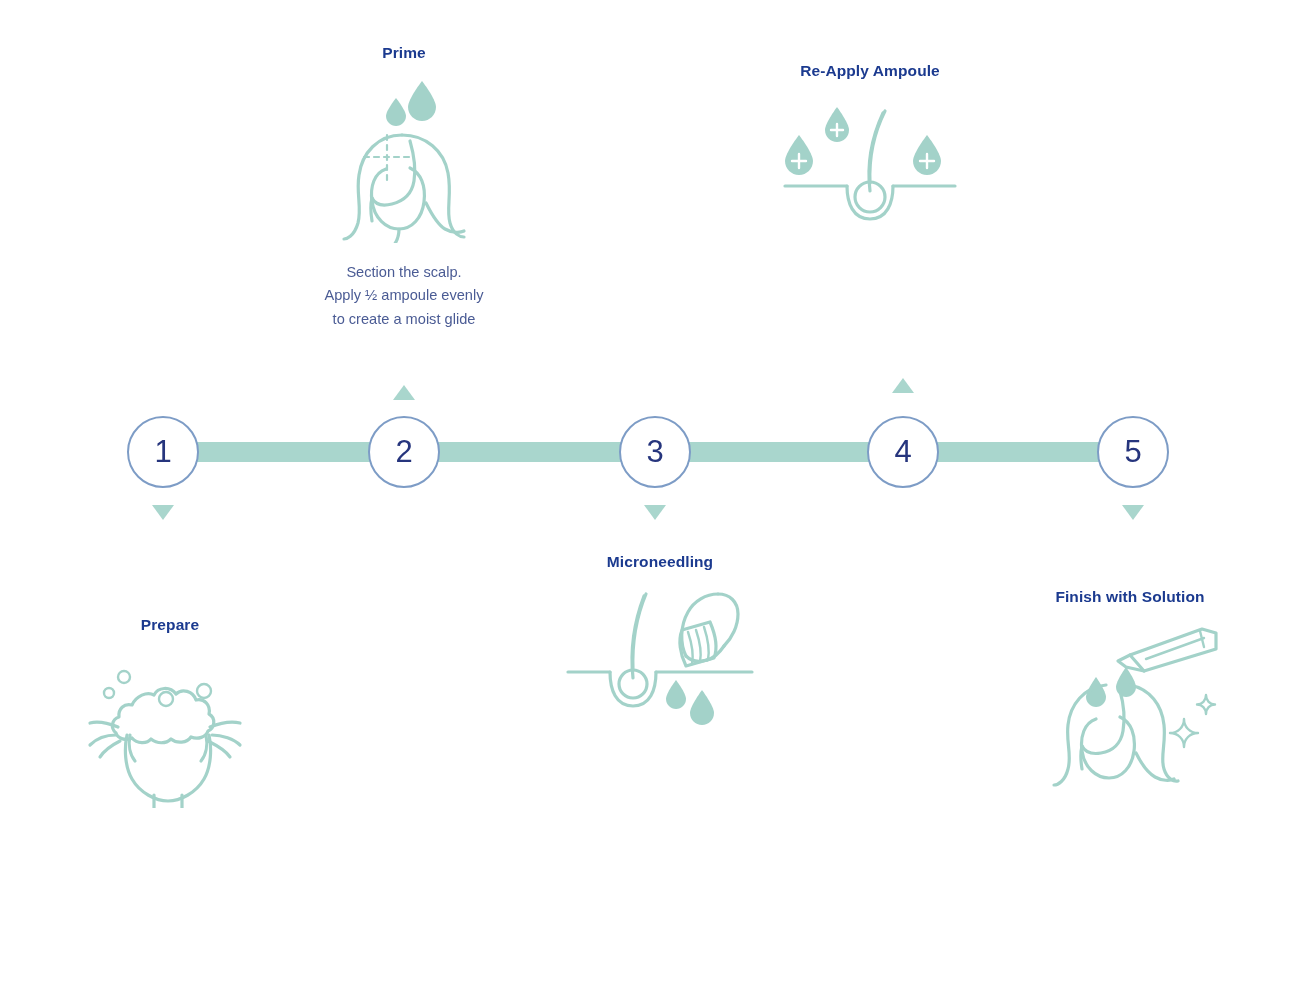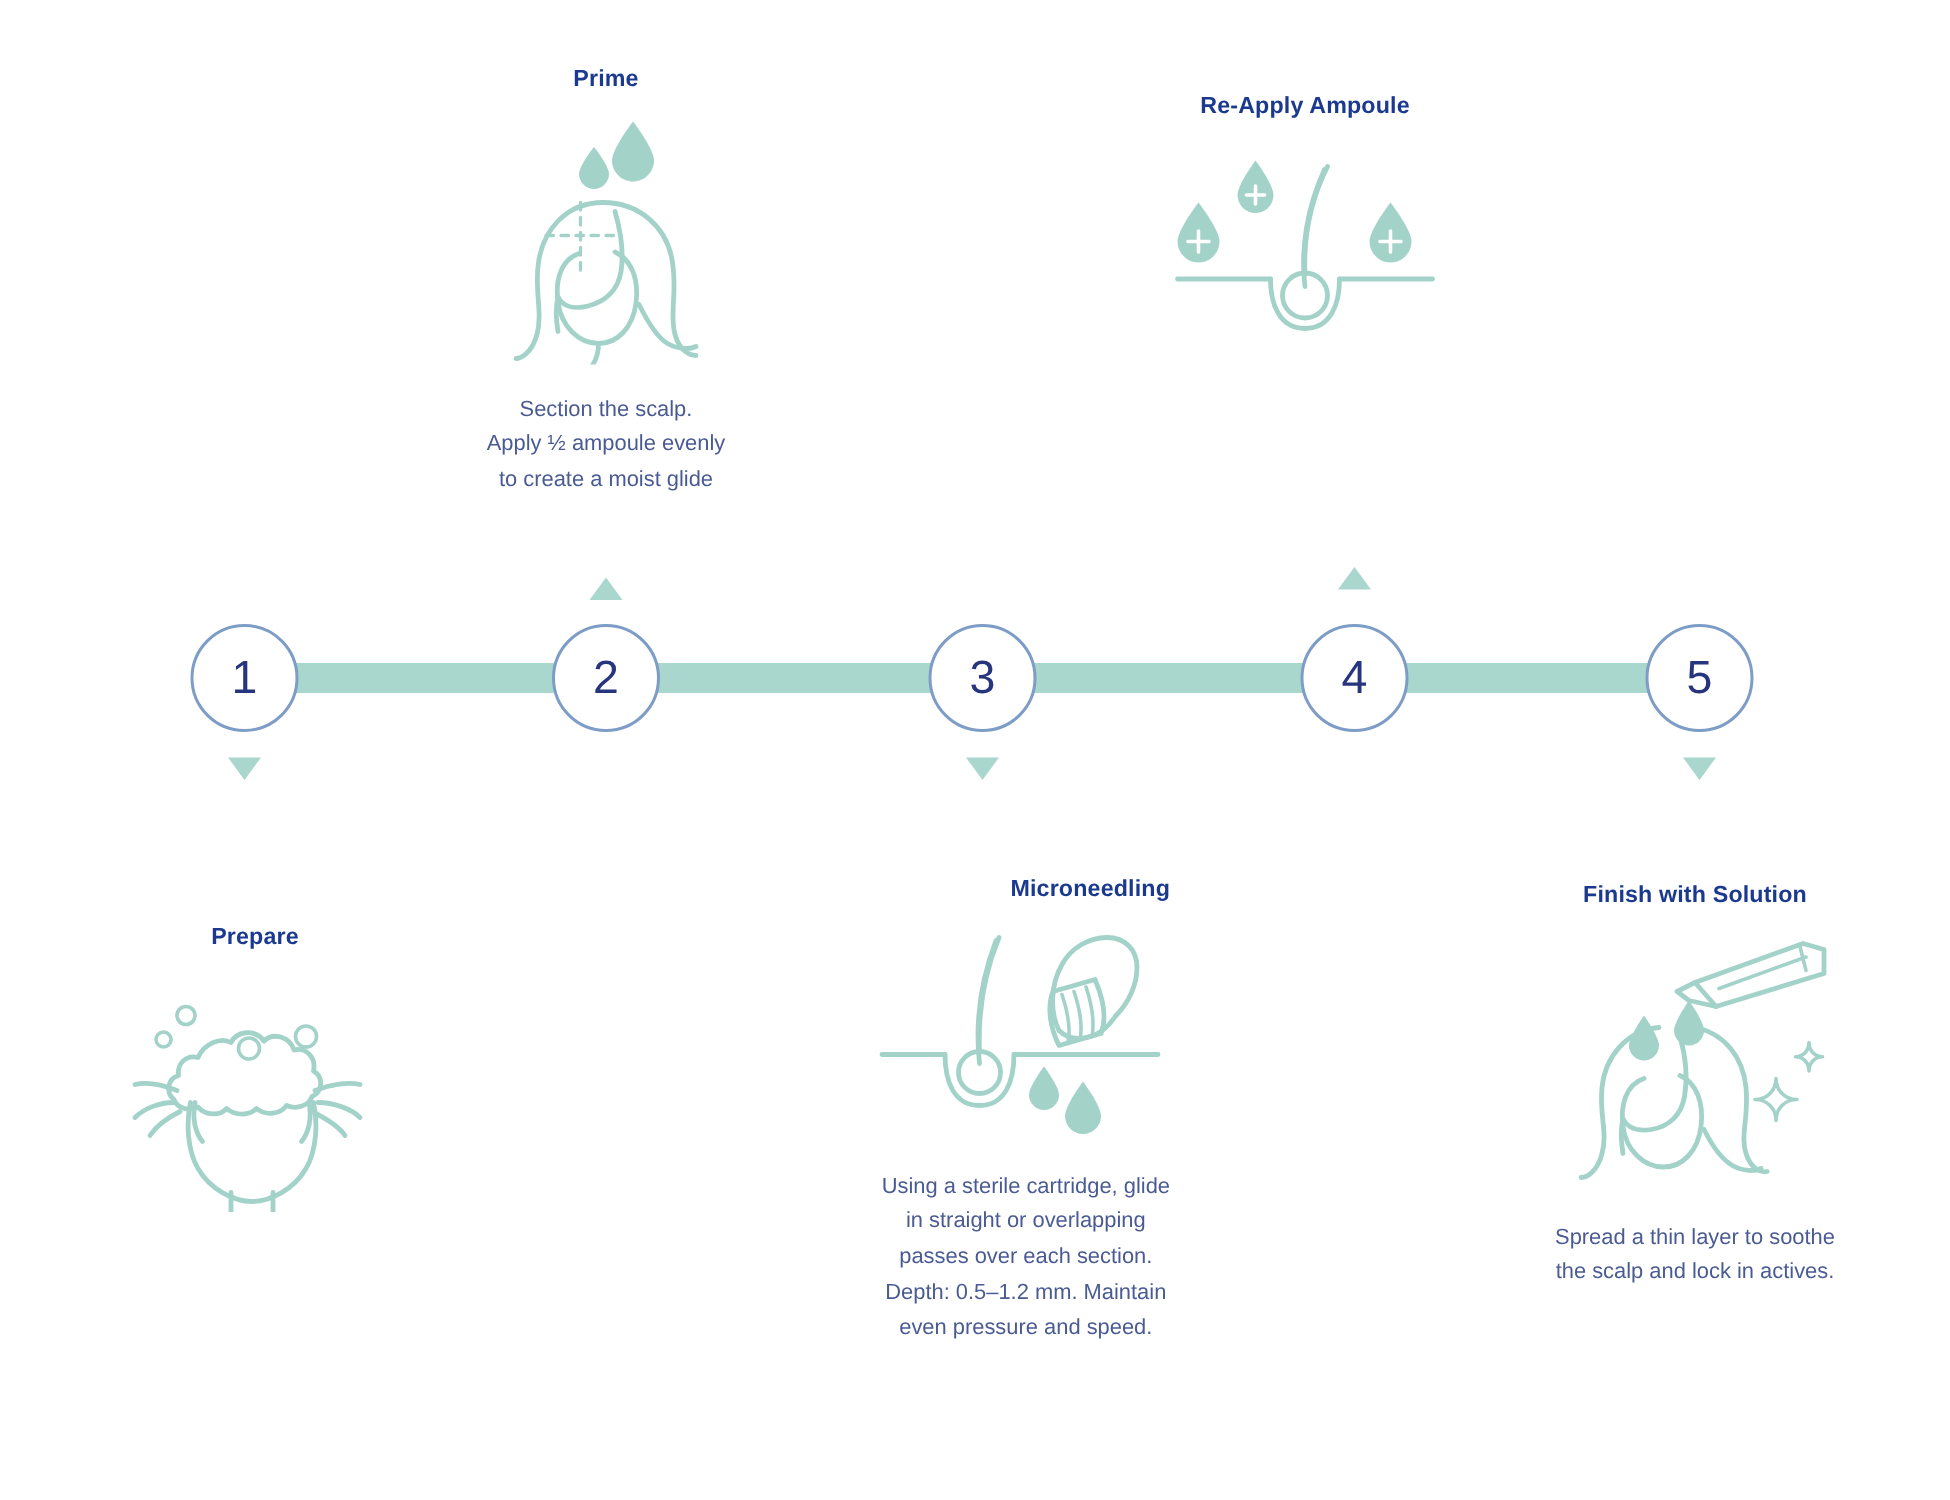--- a/index.html
+++ b/index.html
@@ -261,21 +261,21 @@
         <path class="ico-line" d="M36 92 C26 92 16 96 10 102"></path>
         <path class="ico-line" d="M40 98 C32 102 24 108 20 114"></path>
 
         <path class="ico-line" d="M130 84 C140 80 152 78 160 80"></path>
         <path class="ico-line" d="M132 92 C142 92 154 96 160 102"></path>
         <path class="ico-line" d="M128 98 C136 102 146 108 150 114"></path>
       </svg>
     </div>
   </div>
 
-  <div class="panel panel-bottom" style="left:540px; top:584px; width:240px;align-items:flex-end;">
+  <div class="panel panel-bottom" style="left:540px; top:553px; width:240px;">
     <h2 class="panel-title">Microneedling</h2>
     <div class="panel-icon">
       <svg width="200" height="150" viewBox="0 0 200 150" aria-hidden="true">
 
         <path class="ico-line" d="M8 92 L50 92"></path>
         <path class="ico-line" d="M96 92 L192 92"></path>
 
         <path class="ico-line" d="M50 92 C50 110 56 126 73 126 C90 126 96 110 96 92"></path>
         <circle class="ico-line" cx="73" cy="104" r="14"></circle>
 
@@ -289,25 +289,20 @@
 
         <path class="ico-line" d="M122 50 L150 42 C156 56 158 68 154 78 L126 86 C120 74 118 60 122 50 Z"></path>
         <path class="ico-thin" d="M128 52 C132 64 134 74 132 84"></path>
         <path class="ico-thin" d="M136 50 C140 62 142 72 140 82"></path>
         <path class="ico-thin" d="M144 47 C148 59 150 69 148 80"></path>
 
         <path class="ico-fill" d="M116 100 C116 100 126 113 126 119 C126 124.5 121.5 129 116 129 C110.5 129 106 124.5 106 119 C106 113 116 100 116 100 Z"></path>
         <path class="ico-fill" d="M142 110 C142 110 154 126 154 133 C154 139.6 148.6 145 142 145 C135.4 145 130 139.6 130 133 C130 126 142 110 142 110 Z"></path>
       </svg>
     </div>
-    <p class="panel-desc">Using a sterile cartridge, glide
-in straight or overlapping
-passes over each section.
-Depth: 0.5–1.2 mm. Maintain
-even pressure and speed.</p>
   </div>
 
   <div class="panel panel-bottom" style="left:1010px; top:588px; width:240px;">
     <h2 class="panel-title">Finish with Solution</h2>
     <div class="panel-icon">
       <svg width="200" height="180" viewBox="0 0 200 180" aria-hidden="true">
 
         <path class="ico-line" d="M100 40 L172 14 L186 18 L186 34 L114 56 Z"></path>
         <path class="ico-thin" d="M116 44 L174 23"></path>
         <path class="ico-thin" d="M170 16 L174 32"></path>
@@ -320,17 +315,15 @@
         <path class="ico-line" d="M100 70 C120 74 132 90 134 110 C136 130 130 142 134 154 C137 164 144 167 148 166"></path>
         <path class="ico-line" d="M90 76 C94 90 95 104 93 116 C91 128 83 136 71 138 C62 139.5 55 137 52 131"></path>
         <path class="ico-line" d="M52 131 C50 139 51 148 52 154"></path>
         <path class="ico-line" d="M66 104 C54 108 50 122 52 136 C54 152 66 163 79 163 C92 163 102 152 104 136 C106 120 101 107 90 102"></path>
         <path class="ico-line" d="M106 138 C112 150 118 158 125 162 C132 166 140 166 144 164"></path>
 
         <path class="ico-thin" d="M154 104 C154 112 160 118 168 118 C160 118 154 124 154 132 C154 124 148 118 140 118 C148 118 154 112 154 104 Z"></path>
         <path class="ico-thin" d="M176 80 C176 85.5 180 89.5 185 89.5 C180 89.5 176 93.5 176 99 C176 93.5 172 89.5 167 89.5 C172 89.5 176 85.5 176 80 Z"></path>
       </svg>
     </div>
-    <p class="panel-desc">Spread a thin layer to soothe
-the scalp and lock in actives.</p>
   </div>
 
 </div>
 
 </body></html>

